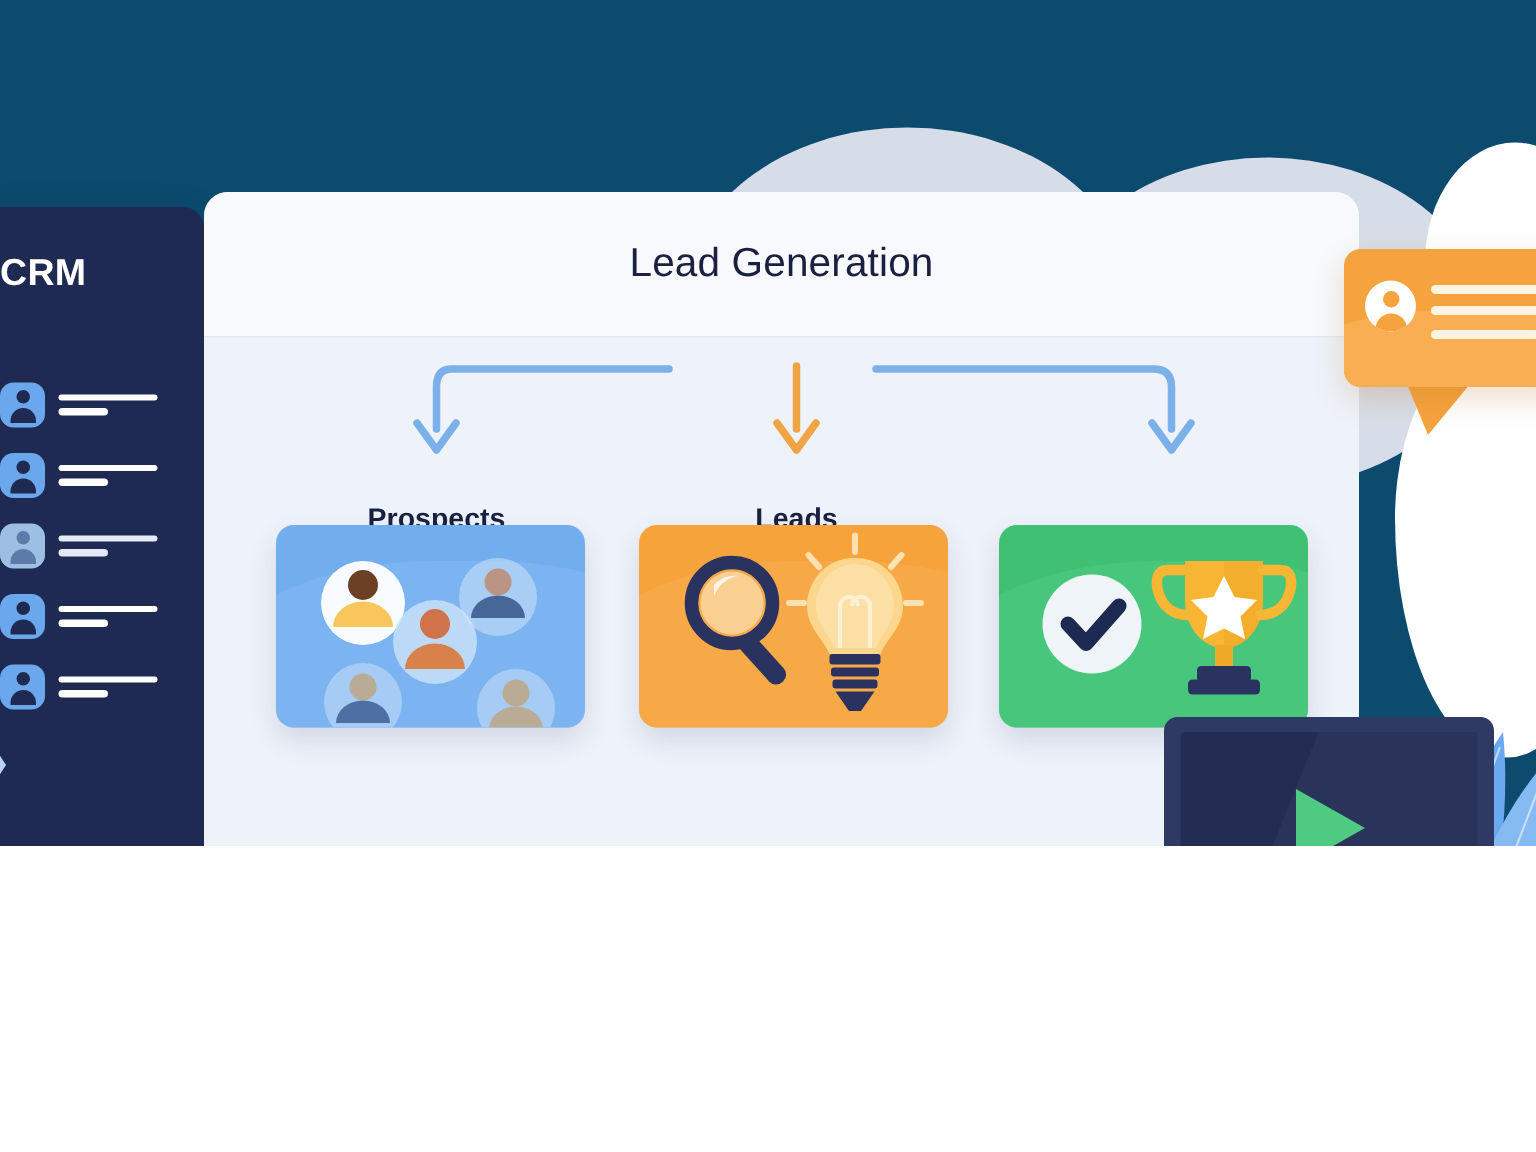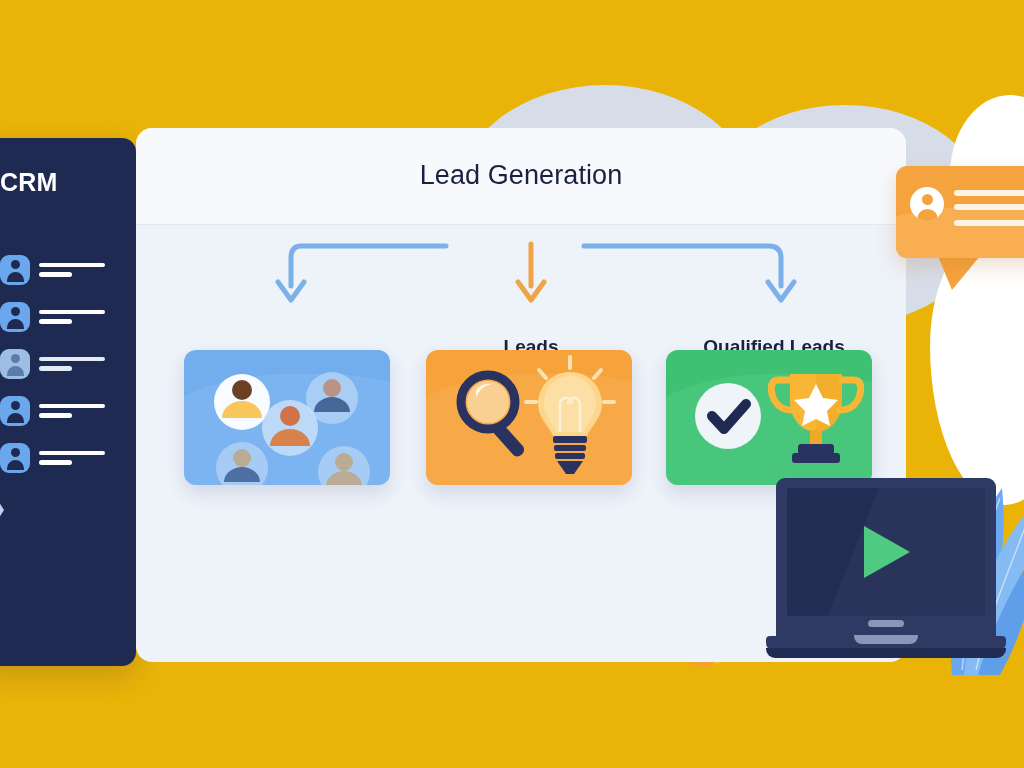--- a/index.html
+++ b/index.html
@@ -8,22 +8,22 @@
     width: 1024px;
     height: 768px;
     overflow: hidden;
     background: #ffffff;
     font-family: "Liberation Sans", sans-serif;
   }
 
   #stage {
     position: relative;
     width: 1024px;
-    height: 768px;
-    background: #eab308;
+    height: 564px;
+    background: #0c4a6e;
     overflow: hidden;
   }
 
   
   .bg-cloud {
     position: absolute;
     background: #d7dde8;
     border-radius: 50%;
   }
   .bg-cloud.c1 { left: 455px; top: 85px;  width: 300px; height: 230px; }
@@ -461,22 +461,22 @@
         <path d="M395 20 L395 62"></path>
       </g>
       <path d="M382 58 L395 76 L408 58" fill="none" stroke="#f0a445" stroke-width="5" stroke-linecap="round" stroke-linejoin="round"></path>
 
       <g fill="none" stroke="#7cb0e8" stroke-width="5" stroke-linecap="round" stroke-linejoin="round">
         <path d="M448 22 L633 22 Q645 22 645 34 L645 62"></path>
       </g>
       <path d="M632 58 L645 76 L658 58" fill="none" stroke="#7cb0e8" stroke-width="5" stroke-linecap="round" stroke-linejoin="round"></path>
     </svg>
 
+    <div class="stage-label" style="left:52px; top:208px; width:206px;">Prospects</div>
     <div class="stage-label" style="left:292px; top:208px; width:206px;">Leads</div>
-    <div class="stage-label" style="left:530px; top:208px; width:216px;">Qualified Leads</div>
 
     <div class="stage-card" id="card-prospects" style="left:48px; top:222px;">
       <div class="card-wave"></div>
       <svg style="position:absolute;left:0;top:0;width:206px;height:135px;" viewBox="0 0 206 135">
 
         <g opacity="0.55">
           <circle cx="148" cy="48" r="26" fill="#cfe4fb"></circle>
           <circle cx="148" cy="38" r="9" fill="#f07c2c"></circle>
           <path d="M130 62 a18 15 0 0 1 36 0 z" fill="#1f2a52"></path>
         </g>

